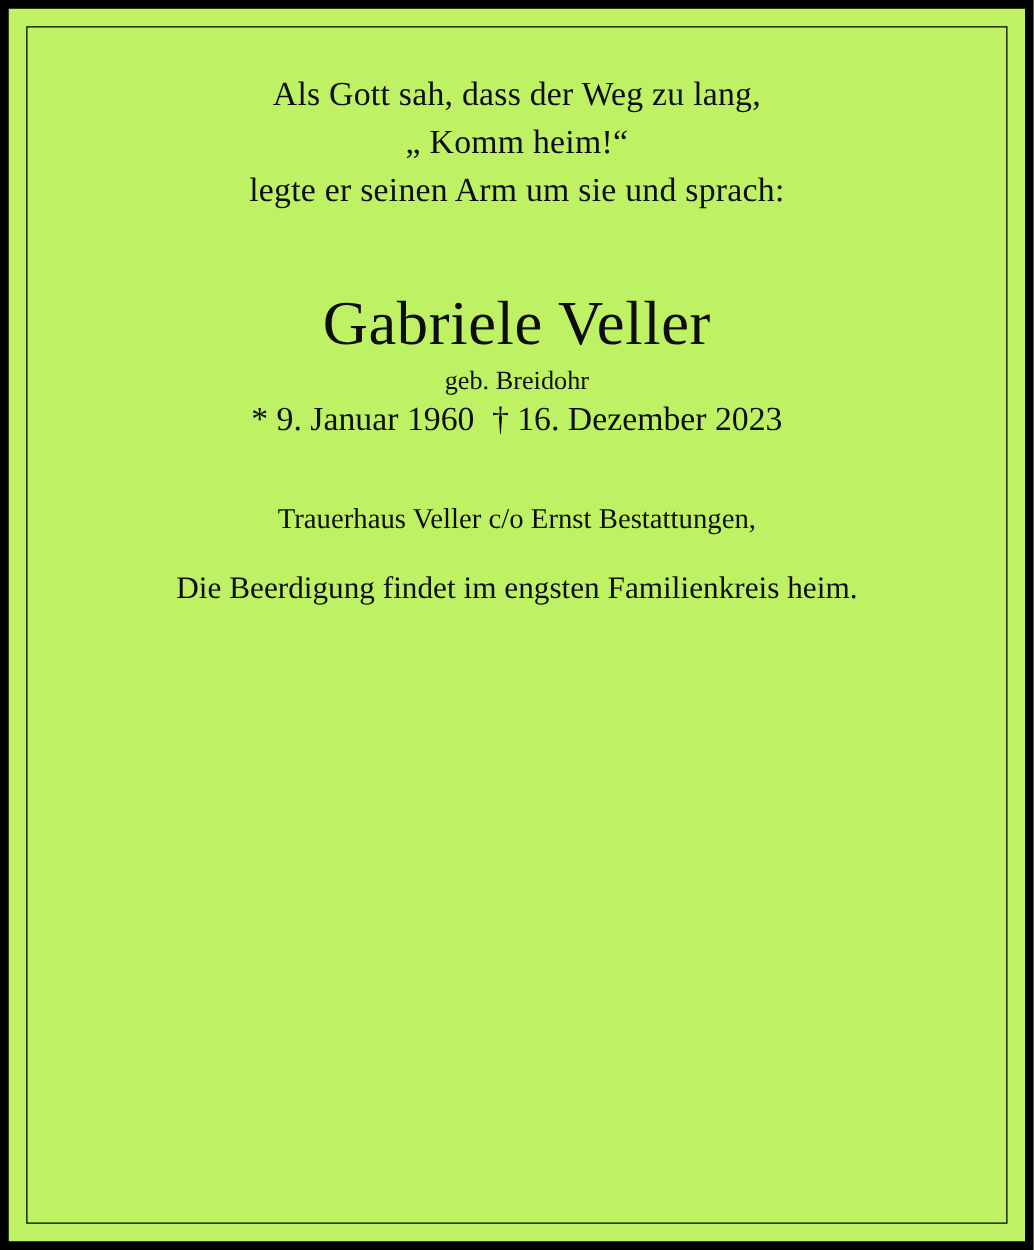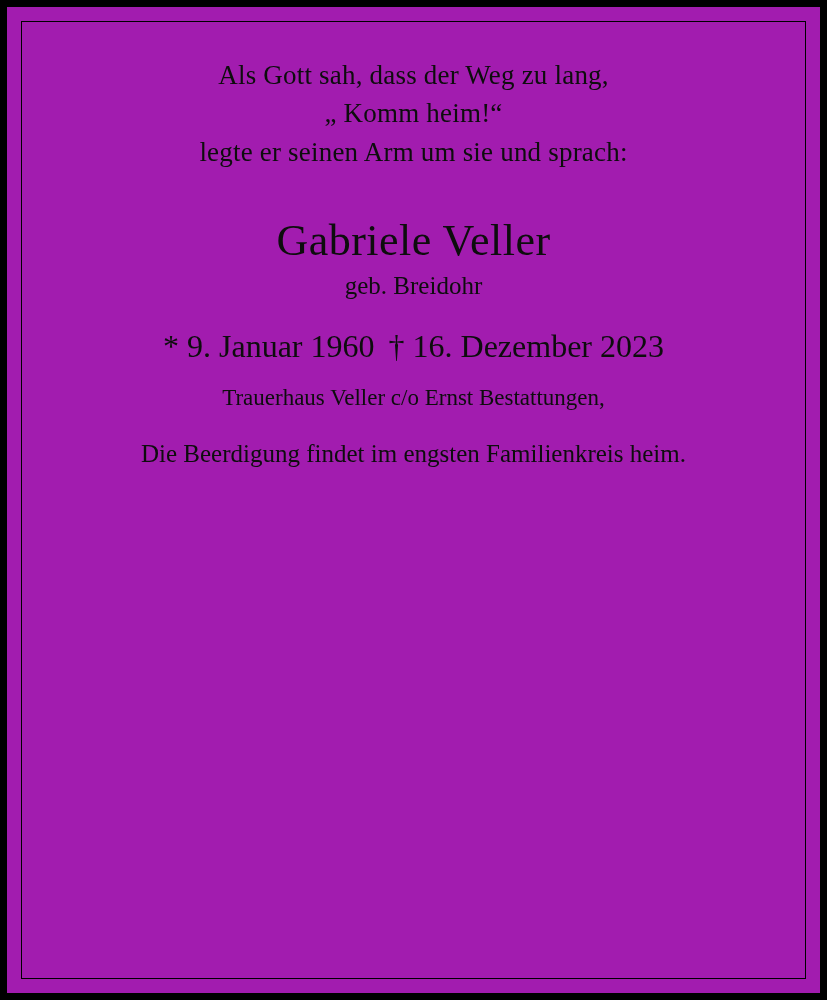--- a/index.html
+++ b/index.html
@@ -10,21 +10,21 @@
   body {
     width: 827px;
     height: 1000px;
     font-family: "Liberation Serif", serif;
     color: #0d0d0d;
   }
   .obituary-card {
     box-sizing: border-box;
     width: 827px;
     height: 1000px;
-    background: #a21caf;
+    background: #bef264;
     border: 7px solid #000000;
     padding: 14px;
   }
   .inner-frame {
     box-sizing: border-box;
     width: 100%;
     height: 100%;
     border: 1px solid #000000;
     padding: 34px 40px 24px 40px;
     display: flex;
@@ -37,55 +37,55 @@
     padding: 0;
     list-style: none;
   }
   .poem-line {
     font-size: 27px;
     line-height: 1.42;
     letter-spacing: 0.2px;
     white-space: nowrap;
   }
   .deceased-name {
-    font-size: 44px;
+    font-size: 50px;
     line-height: 1.1;
-    margin-top: 46px;
+    margin-top: 60px;
     letter-spacing: 0.5px;
     font-weight: normal;
   }
   .maiden-name {
-    font-size: 25px;
+    font-size: 21px;
     margin-top: 6px;
     line-height: 1.2;
   }
   .dates {
-    font-size: 32px;
-    margin-top: 26px;
+    font-size: 27px;
+    margin-top: 2px;
     line-height: 1.2;
   }
   .dates .date-sep {
     display: inline-block;
     width: 14px;
   }
   .memorial-line {
     font-size: 27px;
     margin-top: 37px;
   }
   .mourners {
     margin: 28px 0 0 0;
     padding: 0;
     list-style: none;
   }
   .mourner {
     font-size: 27px;
     line-height: 1.46;
   }
   .funeral-home {
-    margin-top: 16px;
+    margin-top: 47px;
   }
   .funeral-home-line {
     font-size: 23px;
     line-height: 1.35;
   }
   .closing-note {
     font-size: 25px;
     margin-top: 27px;
   }
 </style>

